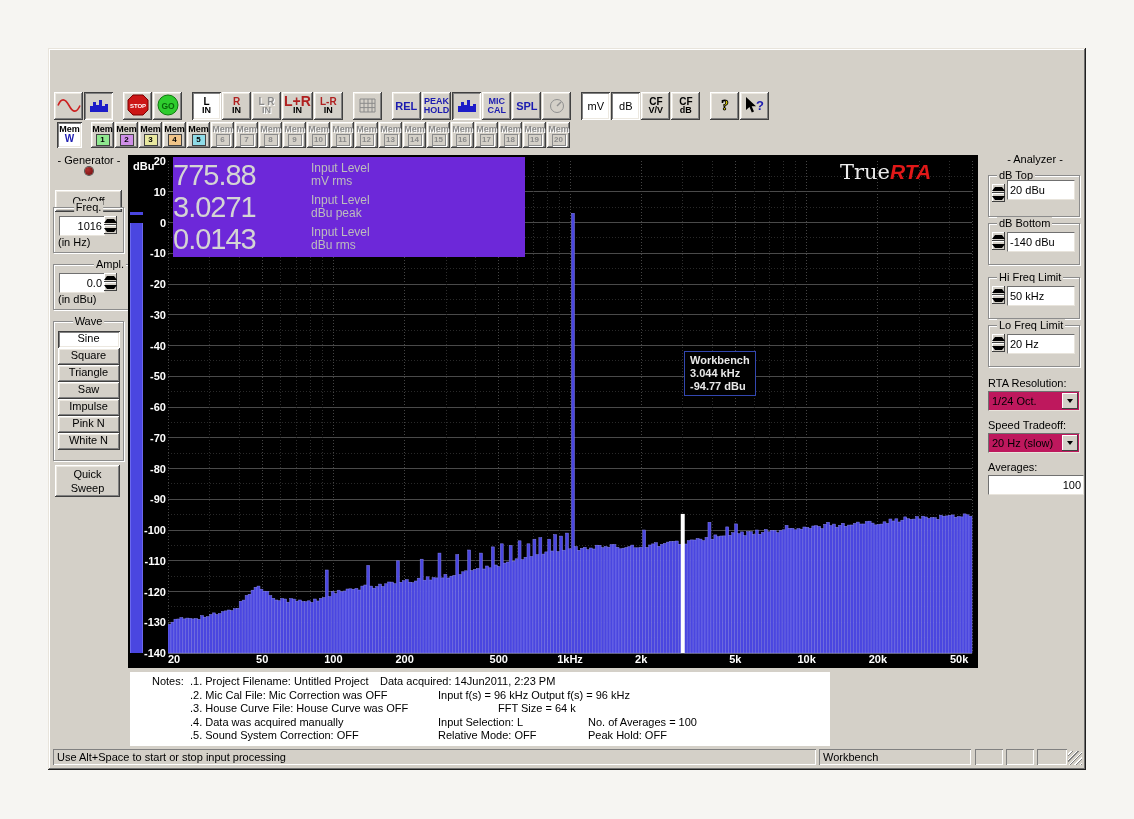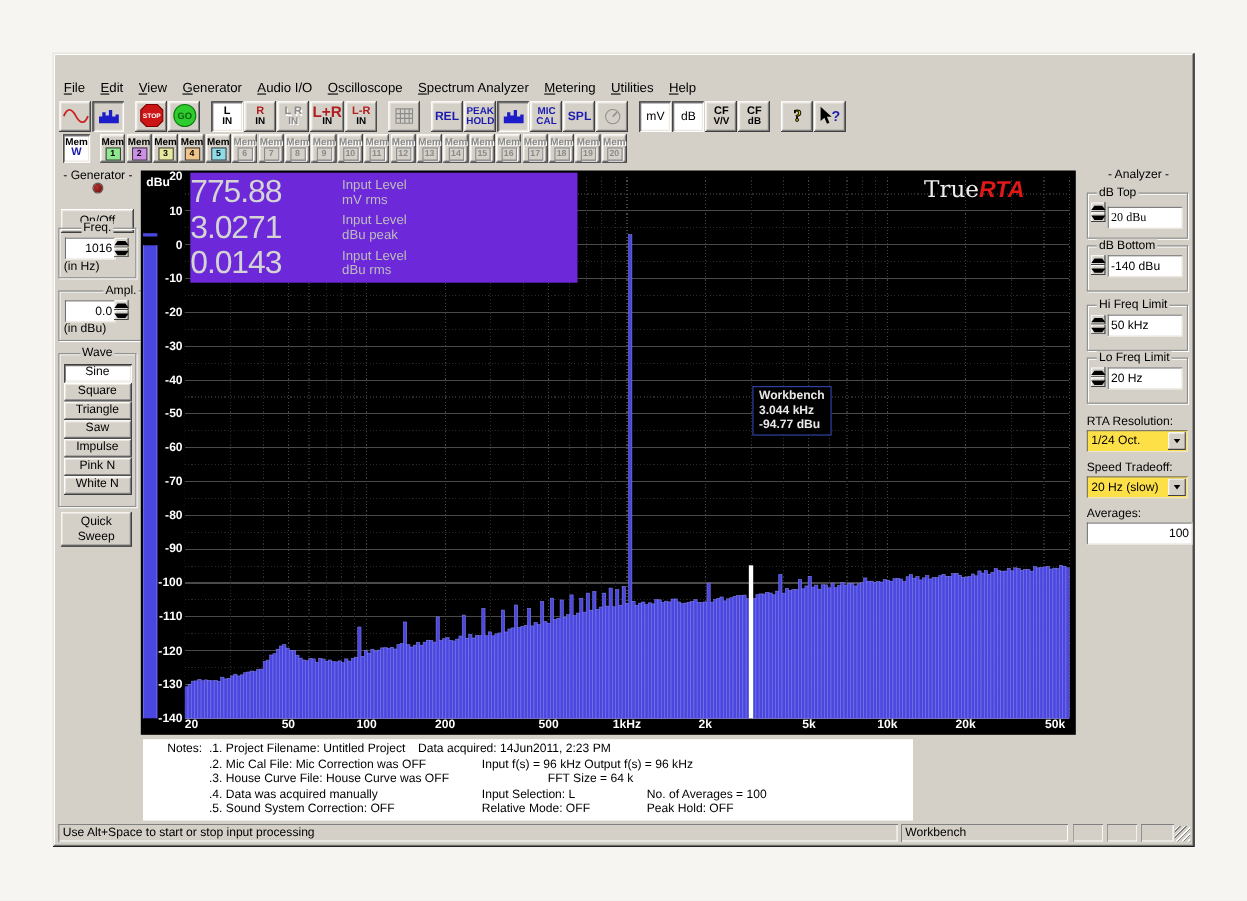--- a/index.html
+++ b/index.html
@@ -53,49 +53,37 @@
   .chart{position:absolute;left:80px;top:107px;width:850px;height:513px;background:#000;}
   .ylab{position:absolute;width:27px;text-align:right;font-size:11px;font-weight:bold;color:#fff;line-height:12px;}
   .xlab{position:absolute;top:498px;font-size:11px;font-weight:bold;color:#fff;white-space:nowrap;}
   .readout-row{display:flex;align-items:center;height:32px;}
   .readout-val{width:138px;font-size:29px;color:#d4d4d4;letter-spacing:-1px;}
   .readout-lbl{font-size:12px;color:#bdbdbd;line-height:13px;}
   .tooltip{position:absolute;left:556px;top:196px;background:#000;border:1px solid #3347b0;color:#e8e8e8;
            font-size:11px;font-weight:bold;line-height:13px;padding:2px 5px;white-space:nowrap;}
   
   .an-label{font-size:11px;}
-  .select{position:absolute;height:20px;background:#fde047;border:1px solid;border-color:#707070 #e8e4dc #e8e4dc #707070;
+  .select{position:absolute;height:20px;background:#be185d;border:1px solid;border-color:#707070 #e8e4dc #e8e4dc #707070;
           font-size:11px;line-height:18px;padding-left:3px;box-sizing:border-box;}
   .dd-btn{position:absolute;right:1px;top:1px;width:16px;height:16px;display:flex;align-items:center;justify-content:center;}
   
   .notes{position:absolute;left:82px;top:624px;width:700px;height:74px;background:#fff;font-size:11px;color:#000;}
   .note-part{position:absolute;white-space:nowrap;}
   .statusbar{position:absolute;left:3px;right:3px;top:699px;height:20px;background:#d4d0c8;font-size:11px;}
   .status-panel{position:absolute;top:2px;height:16px;line-height:16px;padding-left:4px;box-sizing:border-box;}
   .grip{position:absolute;right:1px;top:4px;width:14px;height:14px;
         background:repeating-linear-gradient(135deg,transparent 0 2px,#fff 2px 3px,#808080 3px 4px);}
 </style>
 </head>
 <body>
 
 <div class="win">
 
 
-  <div class="menubar">
-      <span class="menu-item">File</span>
-      <span class="menu-item">Edit</span>
-      <span class="menu-item">View</span>
-      <span class="menu-item">Generator</span>
-      <span class="menu-item">Audio I/O</span>
-      <span class="menu-item">Oscilloscope</span>
-      <span class="menu-item">Spectrum Analyzer</span>
-      <span class="menu-item">Metering</span>
-      <span class="menu-item">Utilities</span>
-      <span class="menu-item">Help</span>
-    </div>
 
   <div class="toolbar">
       <div class="t-btn r3">
         <span><svg width="24" height="17" viewBox="0 0 24 17">
             <path d="M1 8.5 C4 1,8 1,12 8.5 S20 16,23 8.5" stroke="#cc2020" fill="none" stroke-width="1.6"></path>
           </svg></span>
       </div>
       <div class="t-btn r3 pressed">
         <span><svg width="22" height="17" viewBox="0 0 22 17">
             <path d="M2 15 V9 H5 V5 H8 V8 H11 V3 H14 V9 H17 V7 H20 V15 Z" fill="#1c1cc8"></path>
@@ -681,21 +669,21 @@
     <div class="grp" style="left:2px;top:22px;width:90px;height:40px;">
       <span class="grp-label" style="left:8px;">dB Top</span>
       <div class="spin abs" style="left:3px;top:8px;">
         <div class="r2">
             <div class="tri-u"></div>
           </div>
         <div class="r2">
             <div class="tri-d"></div>
           </div>
       </div>
-      <input class="field abs" style="left: 18px; top: 12px; width: 62px; height: 16px; font-family: Liberation Serif, serif;" value="20 dBu">
+      <input class="field abs" style="left: 18px; top: 4px; width: 62px; height: 16px;" value="20 dBu">
     </div>
 
     <div class="grp" style="left:2px;top:70px;width:90px;height:40px;">
       <span class="grp-label" style="left:8px;">dB Bottom</span>
       <div class="spin abs" style="left:3px;top:8px;">
         <div class="r2">
             <div class="tri-u"></div>
           </div>
         <div class="r2">
             <div class="tri-d"></div>

